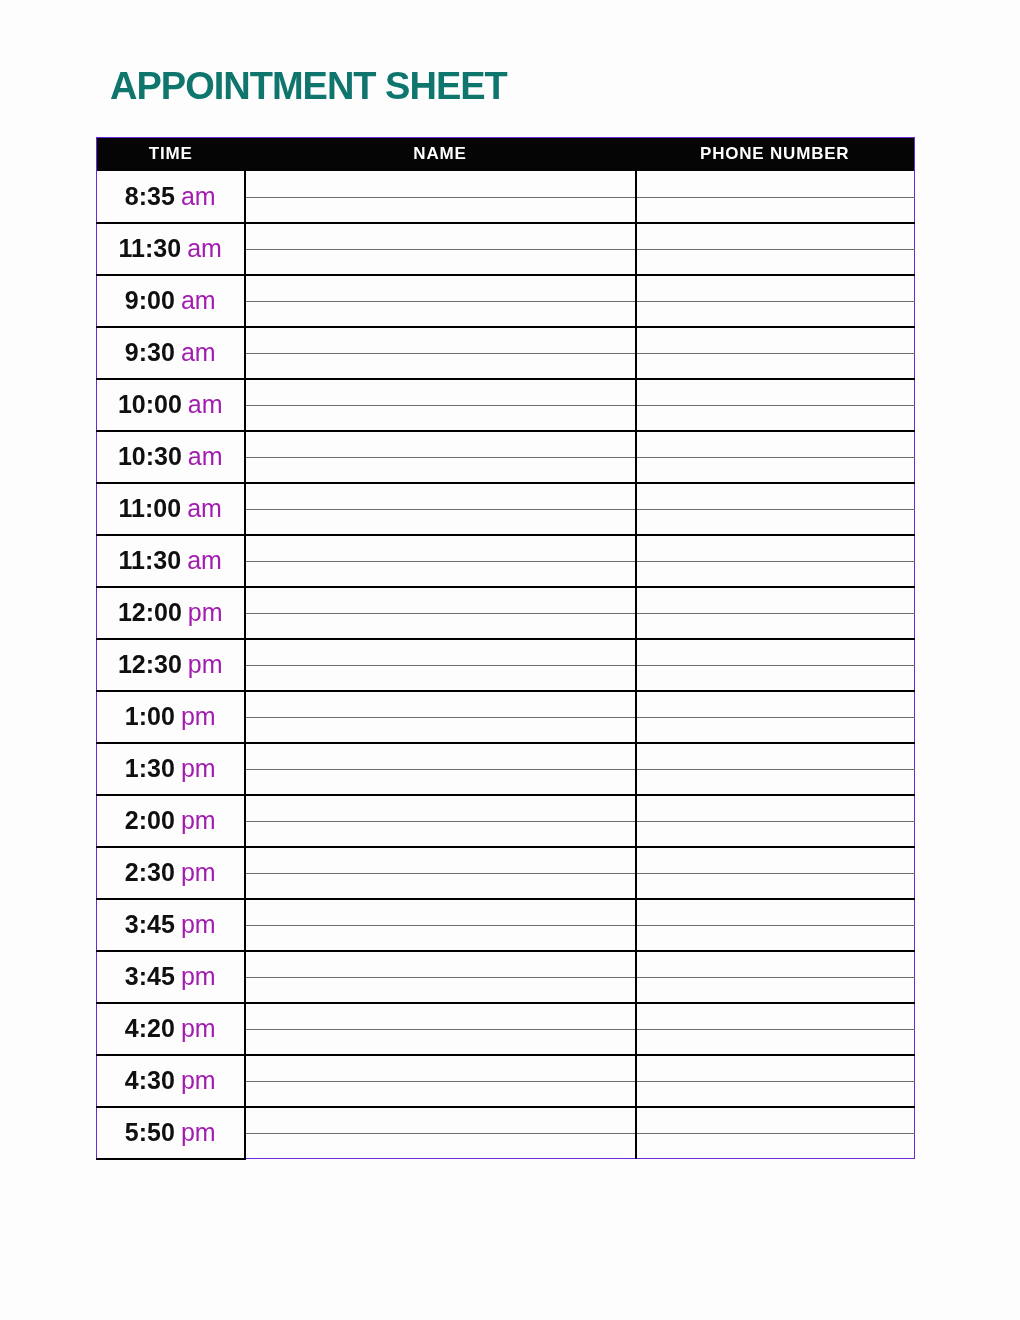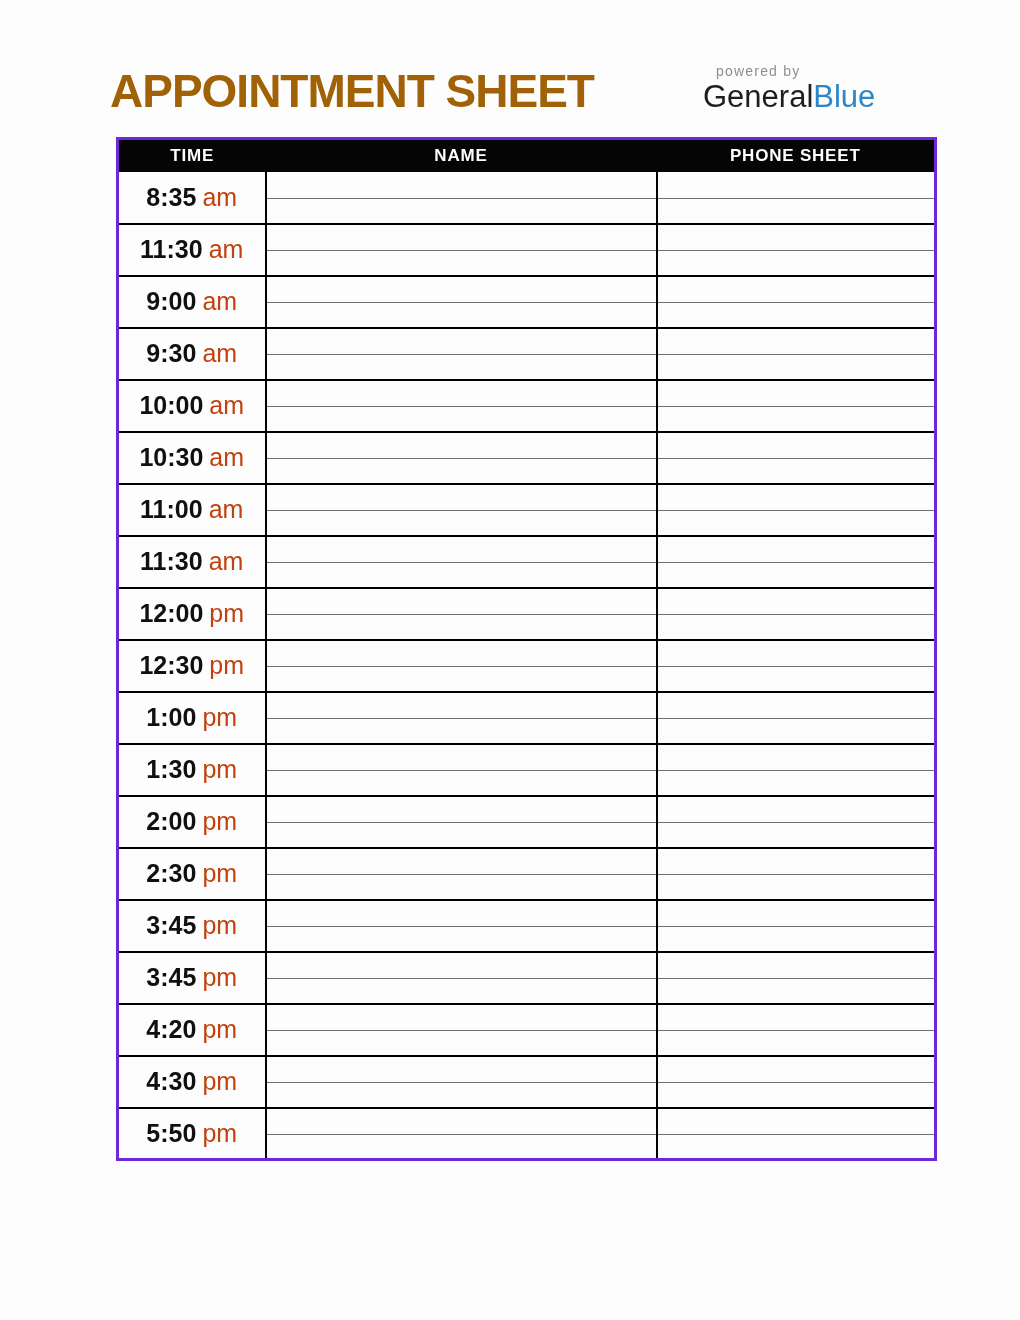--- a/index.html
+++ b/index.html
@@ -16,24 +16,24 @@
     position: relative;
     width: 1020px;
     height: 1320px;
   }
   
   .page-title {
     position: absolute;
     left: 110px;
     top: 66px;
     margin: 0;
-    font-size: 46px;
+    font-size: 38px;
     font-weight: 700;
     letter-spacing: -1px;
-    color: #a16207;
+    color: #0f766e;
     line-height: 1.1;
     white-space: nowrap;
   }
   .logo {
     position: absolute;
     left: 703px;
     top: 64px;
     line-height: 1;
   }
   .logo .powered {
@@ -46,26 +46,26 @@
   .logo .brand {
     font-size: 31px;
     font-weight: 500;
     color: #1e1e1e;
     white-space: nowrap;
   }
   .logo .brand .blue { color: #2b87c8; }
   
   table.appt {
     position: absolute;
-    left: 116px;
+    left: 96px;
     top: 137px;
     width: 818px;
     border-collapse: collapse;
     table-layout: fixed;
-    border: 3px solid #6d28d9;
+    border: 1px solid #6d28d9;
     padding-left: 16px;
   }
   table.appt th {
     background: #050505;
     color: #ffffff;
     font-size: 17px;
     font-weight: 700;
     letter-spacing: 0.8px;
     height: 33px;
     text-align: center;
@@ -79,52 +79,48 @@
     border-bottom: 2.5px solid #000;
     text-align: center;
     vertical-align: middle;
     font-size: 25px;
     font-weight: 700;
     color: #101010;
     white-space: nowrap;
   }
   td.time .period {
     font-weight: 400;
-    color: #c2410c;
+    color: #a21caf;
     margin-left: 6px;
   }
   tr.sub1 td.line { border-bottom: 1px solid #6f6f6f; height: 27px; }
   tr.sub2 td.line { border-bottom: 2.5px solid #000; height: 25px; }
   td.phone-cell { border-left: 2px solid #000; }
   tbody tr:last-child td.line,
   tbody tr:last-child td.time { border-bottom: 0; }
 </style>
 </head>
 <body>
 
 <div class="sheet">
 
   <h1 class="page-title">APPOINTMENT SHEET</h1>
 
-  <div class="logo">
-    <div class="powered">powered by</div>
-    <div class="brand"><span>General</span><span class="blue">Blue</span></div>
-  </div>
 
   <table class="appt">
     <colgroup>
       <col style="width:148px">
       <col style="width:391px">
       <col style="width:279px">
     </colgroup>
     <thead>
       <tr>
         <th>TIME</th>
         <th>NAME</th>
-        <th>PHONE SHEET</th>
+        <th>PHONE NUMBER</th>
       </tr>
     </thead>
     <tbody id="slots">
         <tr class="sub1">
           <td class="time" rowspan="2"><span>8:35</span><span class="period">am</span></td>
           <td class="line name-cell"></td>
           <td class="line phone-cell"></td>
         </tr>
         <tr class="sub2">
           <td class="line name-cell"></td>

